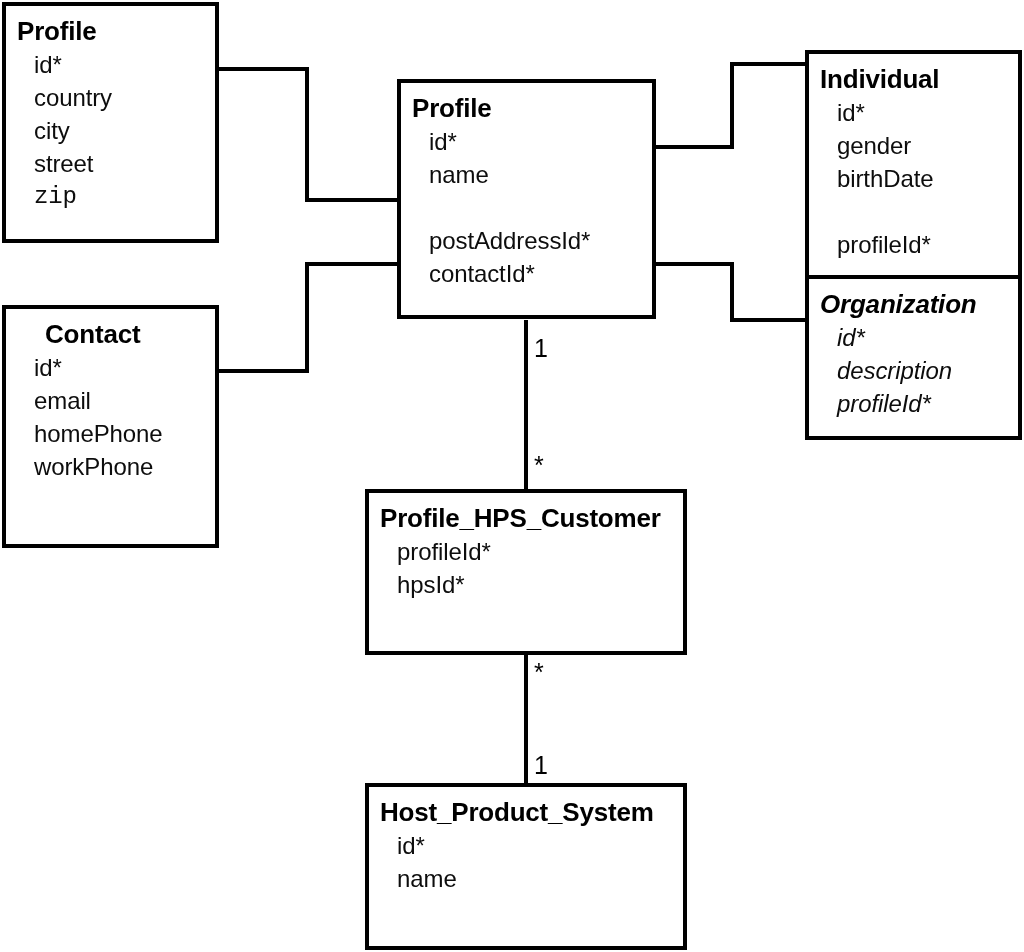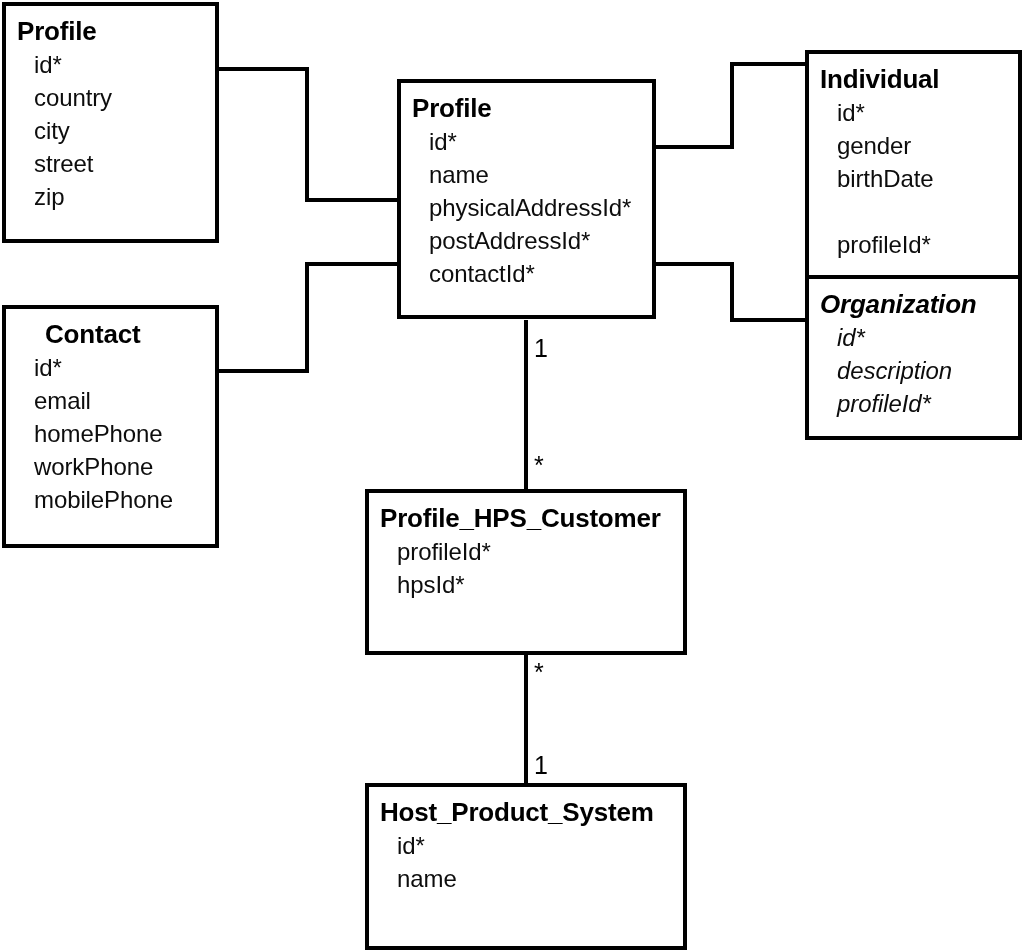--- a/index.html
+++ b/index.html
@@ -77,35 +77,33 @@
     <div class="conn v" style="left: 730px; top: 262px; height: 60px;"></div>
     <div class="conn h" style="left: 730px; top: 318px; width: 77px;"></div>
     <div class="conn v" style="left: 524px; top: 320px; height: 171px;"></div>
     <div class="conn v" style="left: 524px; top: 653px; height: 132px;"></div>
     <div class="entity" style="left: 2px; top: 2px; width: 217px; height: 241px;">
       <div class="ent-title" style="top: 10px;">Profile</div>
       <div class="attr" style="top: 44px;">id*</div>
       <div class="attr" style="top: 77px;">country</div>
       <div class="attr" style="top: 110px;">city</div>
       <div class="attr" style="top: 143px;">street</div>
-      <div class="attr" style="top: 176px;">zip</div>
+      <div class="attr" style="top: 176px; font-family: Liberation Mono, monospace;">zip</div>
     </div>
     <div class="entity" style="left: 2px; top: 305px; width: 217px; height: 243px;">
       <div class="ent-title" style="top: 10px; margin-left: 28px;">Contact</div>
       <div class="attr" style="top: 44px;">id*</div>
       <div class="attr" style="top: 77px;">email</div>
       <div class="attr" style="top: 110px;">homePhone</div>
       <div class="attr" style="top: 143px;">workPhone</div>
-      <div class="attr" style="top: 176px;">mobilePhone</div>
     </div>
     <div class="entity" style="left: 397px; top: 79px; width: 259px; height: 240px;">
       <div class="ent-title" style="top: 10px;">Profile</div>
       <div class="attr" style="top: 44px;">id*</div>
       <div class="attr" style="top: 77px;">name</div>
-      <div class="attr" style="top: 110px;">physicalAddressId*</div>
       <div class="attr" style="top: 143px;">postAddressId*</div>
       <div class="attr" style="top: 176px;">contactId*</div>
     </div>
     <div class="entity" style="left: 805px; top: 2px; width: 217px; height: 241px; margin-top: 48px;">
       <div class="ent-title" style="top: 10px;">Individual</div>
       <div class="attr" style="top: 44px;">id*</div>
       <div class="attr" style="top: 77px;">gender</div>
       <div class="attr" style="top: 110px;">birthDate</div>
       <div class="attr" style="top: 176px;">profileId*</div>
     </div>

